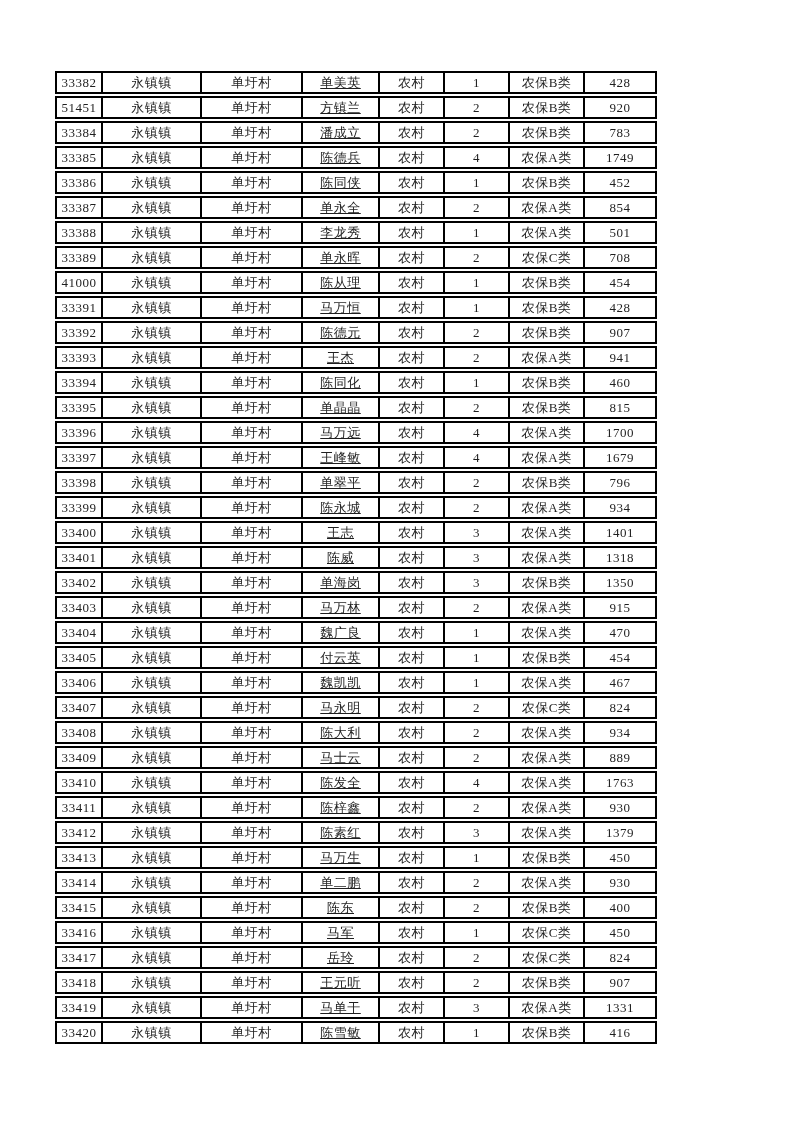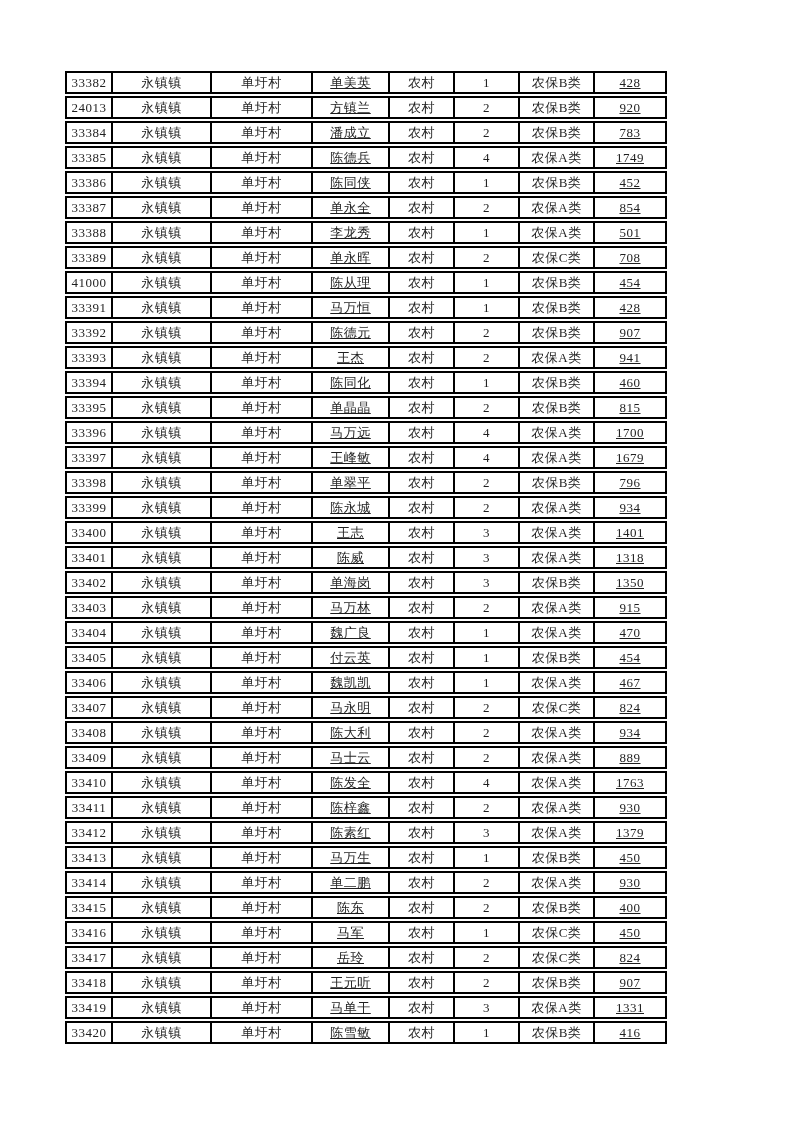--- a/index.html
+++ b/index.html
@@ -16,21 +16,21 @@
   }
   .page {
     position: absolute;
     left: 0; top: 0;
     width: 793px;
     height: 1122px;
     background: #ffffff;
   }
   .table {
     position: absolute;
-    left: 65px;
+    left: 55px;
     top: 71px;
     width: 482px;
   }
   .row {
     display: flex;
     box-sizing: border-box;
     width: 602px;
     height: 23px;
     border: 2px solid #000000;
     margin-bottom: 2px;
@@ -41,21 +41,21 @@
     display: flex;
     align-items: center;
     justify-content: center;
     border-right: 2px solid #000000;
     font-size: 13px;
     line-height: 19px;
     white-space: nowrap;
     overflow: hidden;
     letter-spacing: 0.5px;
   }
-  .cell:last-child { border-right: none; text-decoration: underline; }
+  .cell:last-child { border-right: none; }
   .c0 { width: 46px; }
   .c1 { width: 99px; font-family: Liberation Serif, serif; }
   .c2 { width: 101px; }
   .c3 { width: 77px; text-decoration: underline; }
   .c4 { width: 65px; }
   .c5 { width: 65px; }
   .c6 { width: 75px; }
   .c7 { width: 70px; }
 </style>
 </head>
@@ -67,21 +67,21 @@
         <div class="cell c0">33382</div>
         <div class="cell c1">永镇镇</div>
         <div class="cell c2">单圩村</div>
         <div class="cell c3">单美英</div>
         <div class="cell c4">农村</div>
         <div class="cell c5">1</div>
         <div class="cell c6">农保B类</div>
         <div class="cell c7">428</div>
       </div>
       <div class="row">
-        <div class="cell c0">24013</div>
+        <div class="cell c0">51451</div>
         <div class="cell c1">永镇镇</div>
         <div class="cell c2">单圩村</div>
         <div class="cell c3">方镇兰</div>
         <div class="cell c4">农村</div>
         <div class="cell c5">2</div>
         <div class="cell c6">农保B类</div>
         <div class="cell c7">920</div>
       </div>
       <div class="row">
         <div class="cell c0">33384</div>

